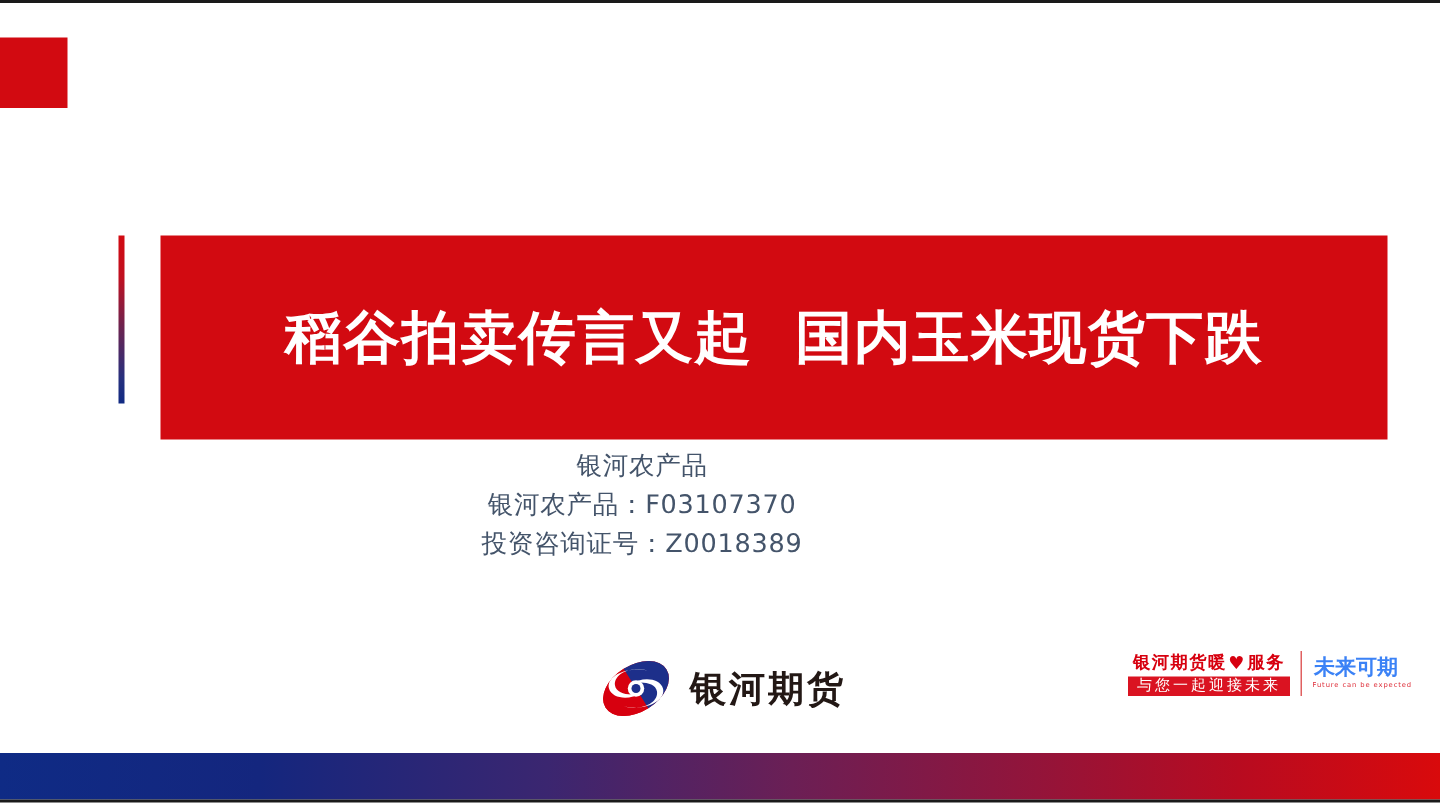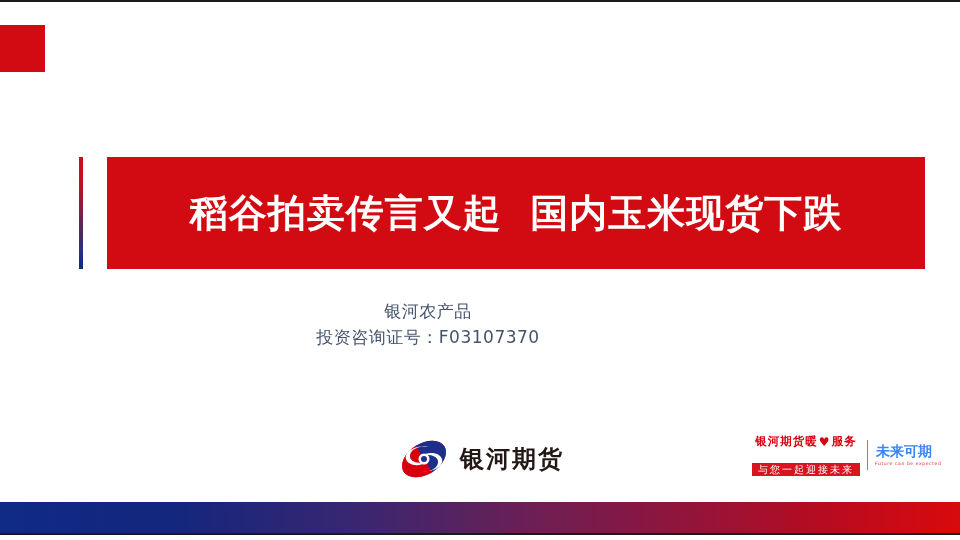--- a/index.html
+++ b/index.html
@@ -35,21 +35,21 @@
   .accent-bar {
     position: absolute;
     left: 79px; top: 157px;
     width: 4px; height: 112px;
     background: linear-gradient(to bottom, #D20A11 0%, #C01020 25%, #6B2350 55%, #27307E 85%, #102A83 100%);
   }
   
   .title-banner {
     position: absolute;
     left: 107px; top: 157px;
-    width: 818px; height: 112px;
+    width: 818px; height: 136px;
     background: #D20A11;
     display: flex;
     align-items: center;
     justify-content: center;
   }
   .title-text {
     color: #ffffff;
     font-size: 38px;
     font-weight: 700;
     letter-spacing: 1px;
@@ -109,21 +109,21 @@
     white-space: nowrap;
   }
   .heart-icon {
     display: inline-block;
     color: #D7000F;
     font-size: 12px;
     margin: 0 1px;
     line-height: 1;
   }
   .slogan-bottom {
-    margin-top: 14px;
+    margin-top: 2px;
     background: #D7000F;
     color: #ffffff;
     font-size: 10px;
     letter-spacing: 2px;
     line-height: 13px;
     text-align: center;
     white-space: nowrap;
     opacity: 0.92;
   }
   .stamp-divider {
@@ -176,21 +176,22 @@
   <div class="corner-block"></div>
 
   <div class="accent-bar"></div>
 
   <div class="title-banner">
     <div class="title-text">稻谷拍卖传言又起  国内玉米现货下跌</div>
   </div>
 
   <div class="author-block">
     <div class="author-line">银河农产品</div>
-    <div class="author-line">投资咨询证号：F03107370</div>
+    <div class="author-line">银河农产品：F03107370</div>
+    <div class="author-line">投资咨询证号：Z0018389</div>
   </div>
 
   <div class="logo-row">
     <span class="logo-mark">
       <svg viewBox="0 0 52 46" width="52" height="46" xmlns="http://www.w3.org/2000/svg">
         <g transform="rotate(-32 26 23)">
           <ellipse cx="26" cy="23" rx="24" ry="15.5" fill="#D7000F"></ellipse>
           <path d="M26 7.5 A24 15.5 0 0 1 26 38.5 A24 15.5 0 0 0 26 7.5 Z" fill="#1D2F8A"></path>
           <path d="M2 23 A24 15.5 0 0 1 26 7.5 L26 38.5 A24 15.5 0 0 1 2 23 Z" fill="#D7000F"></path>
           <path d="M26 7.5 A24 15.5 0 0 1 50 23 A24 15.5 0 0 1 26 38.5 Z" fill="#1D2F8A"></path>

